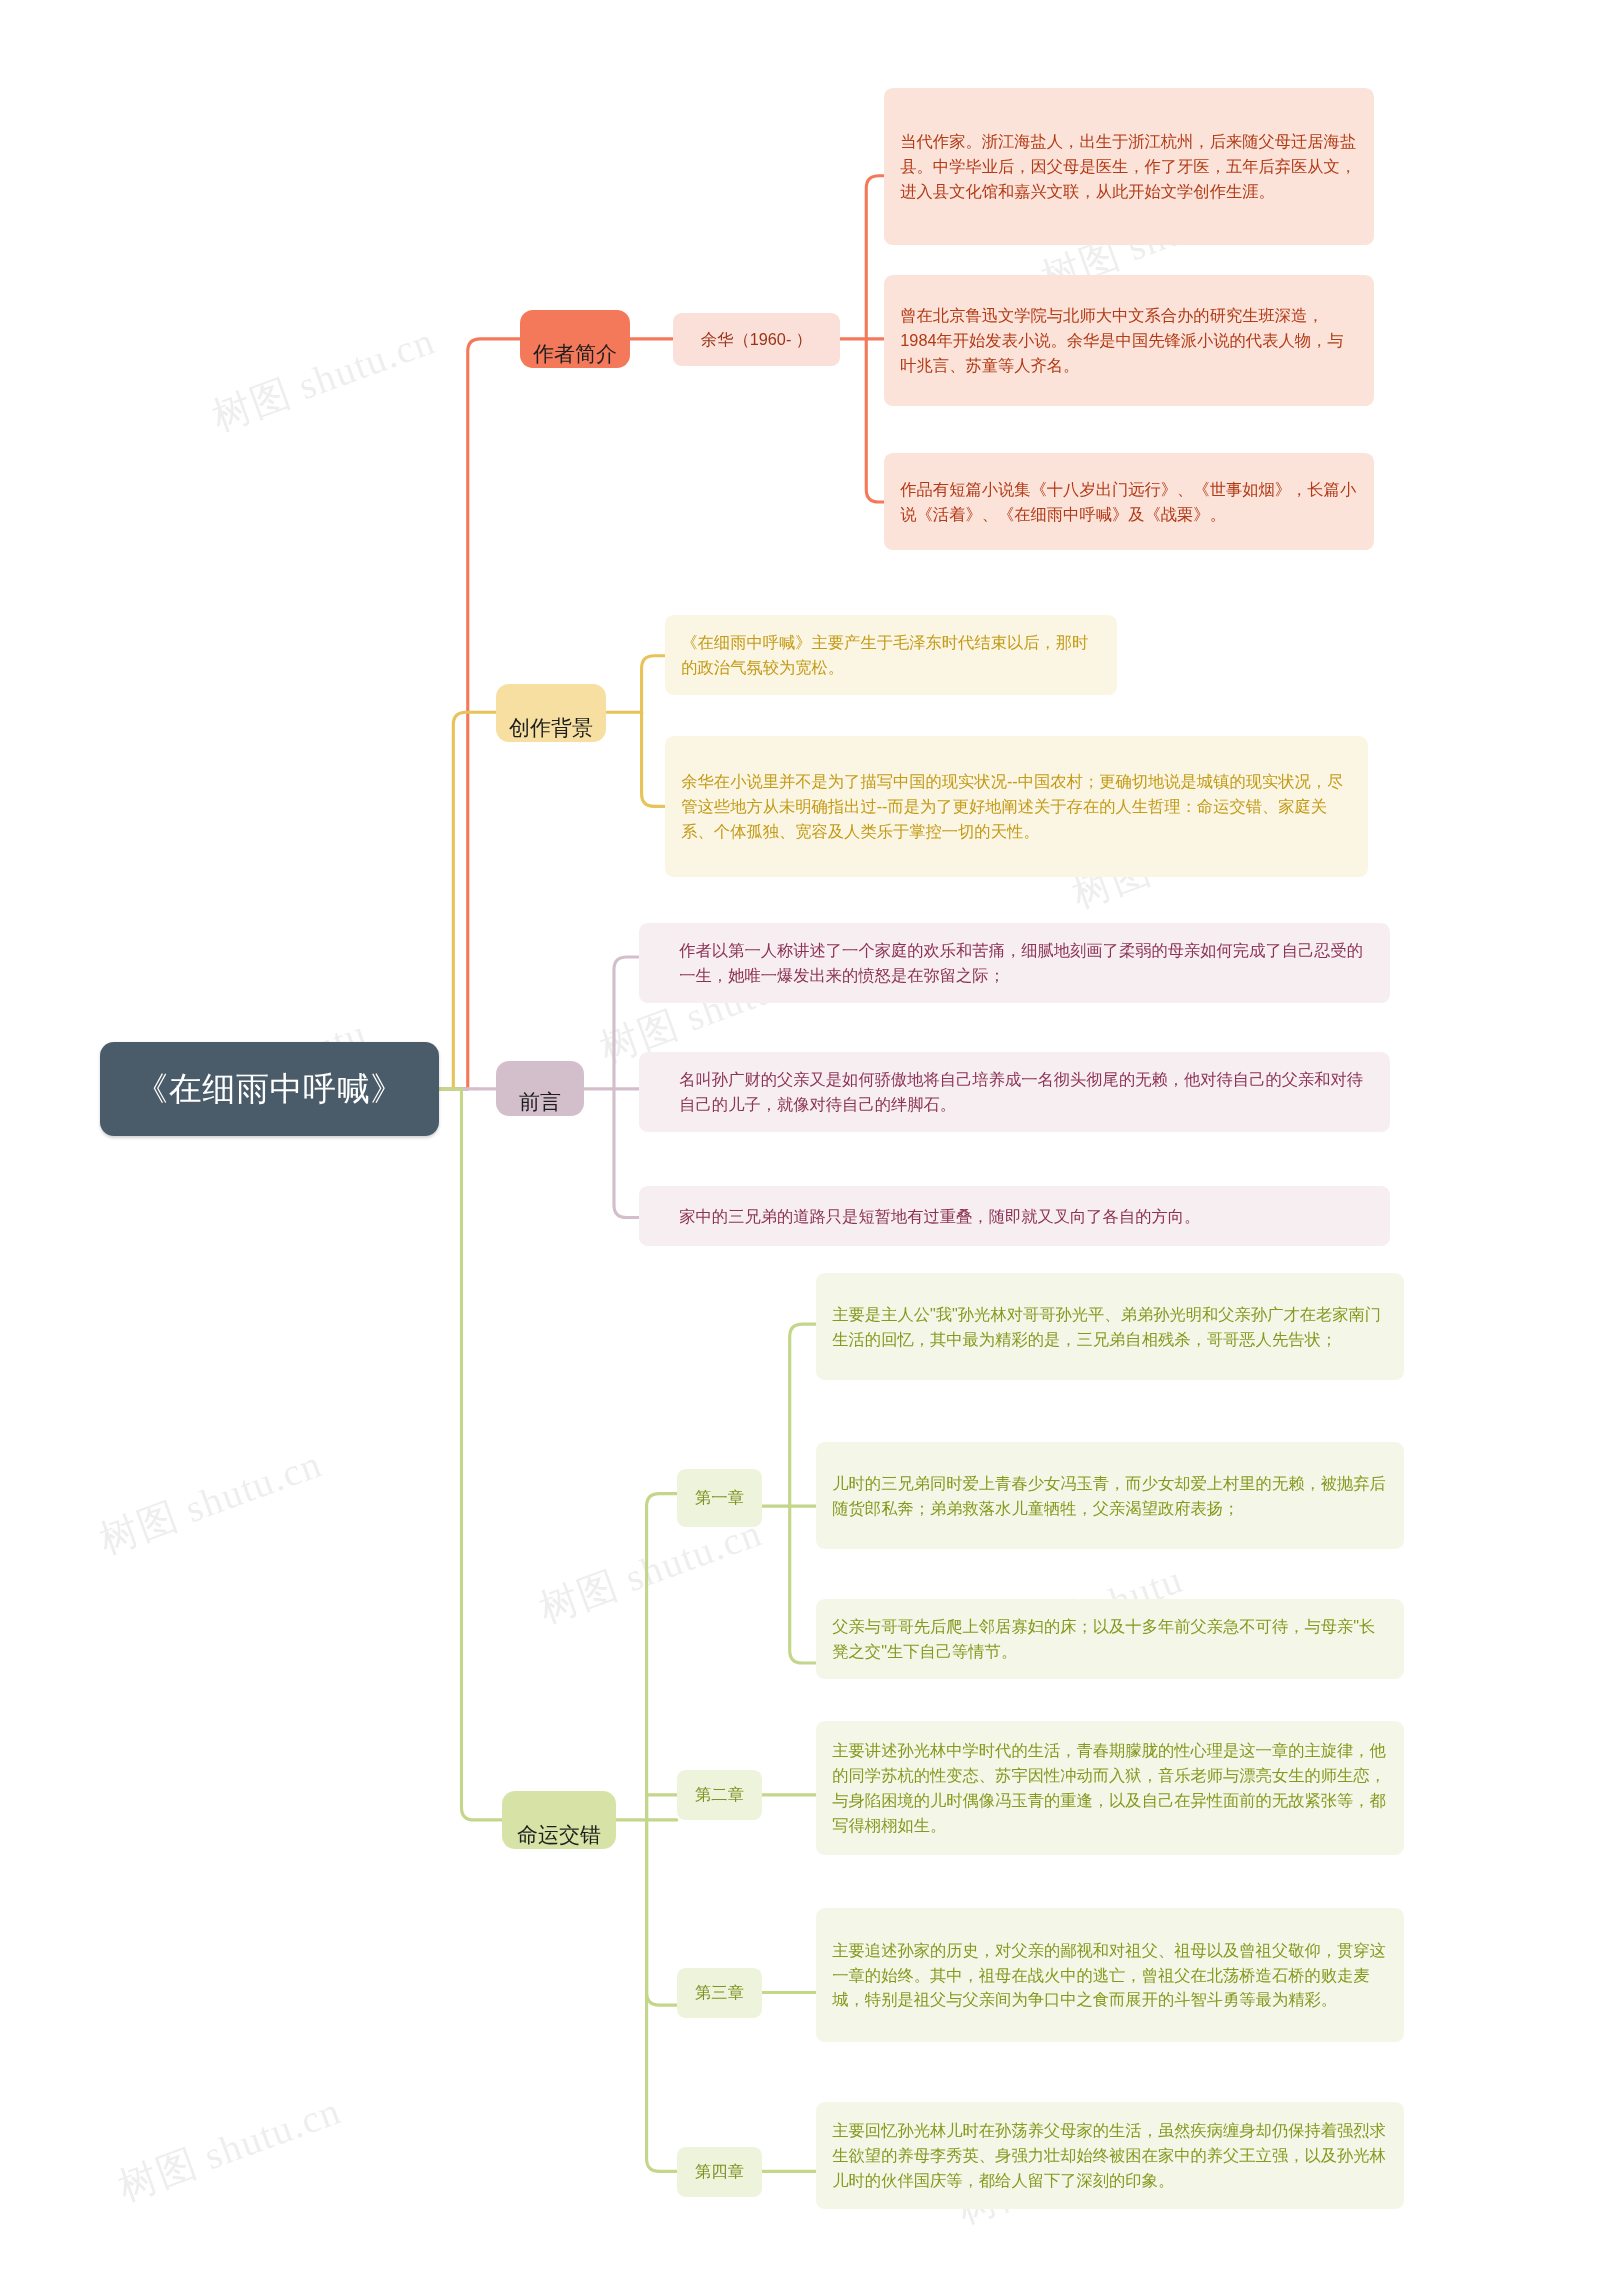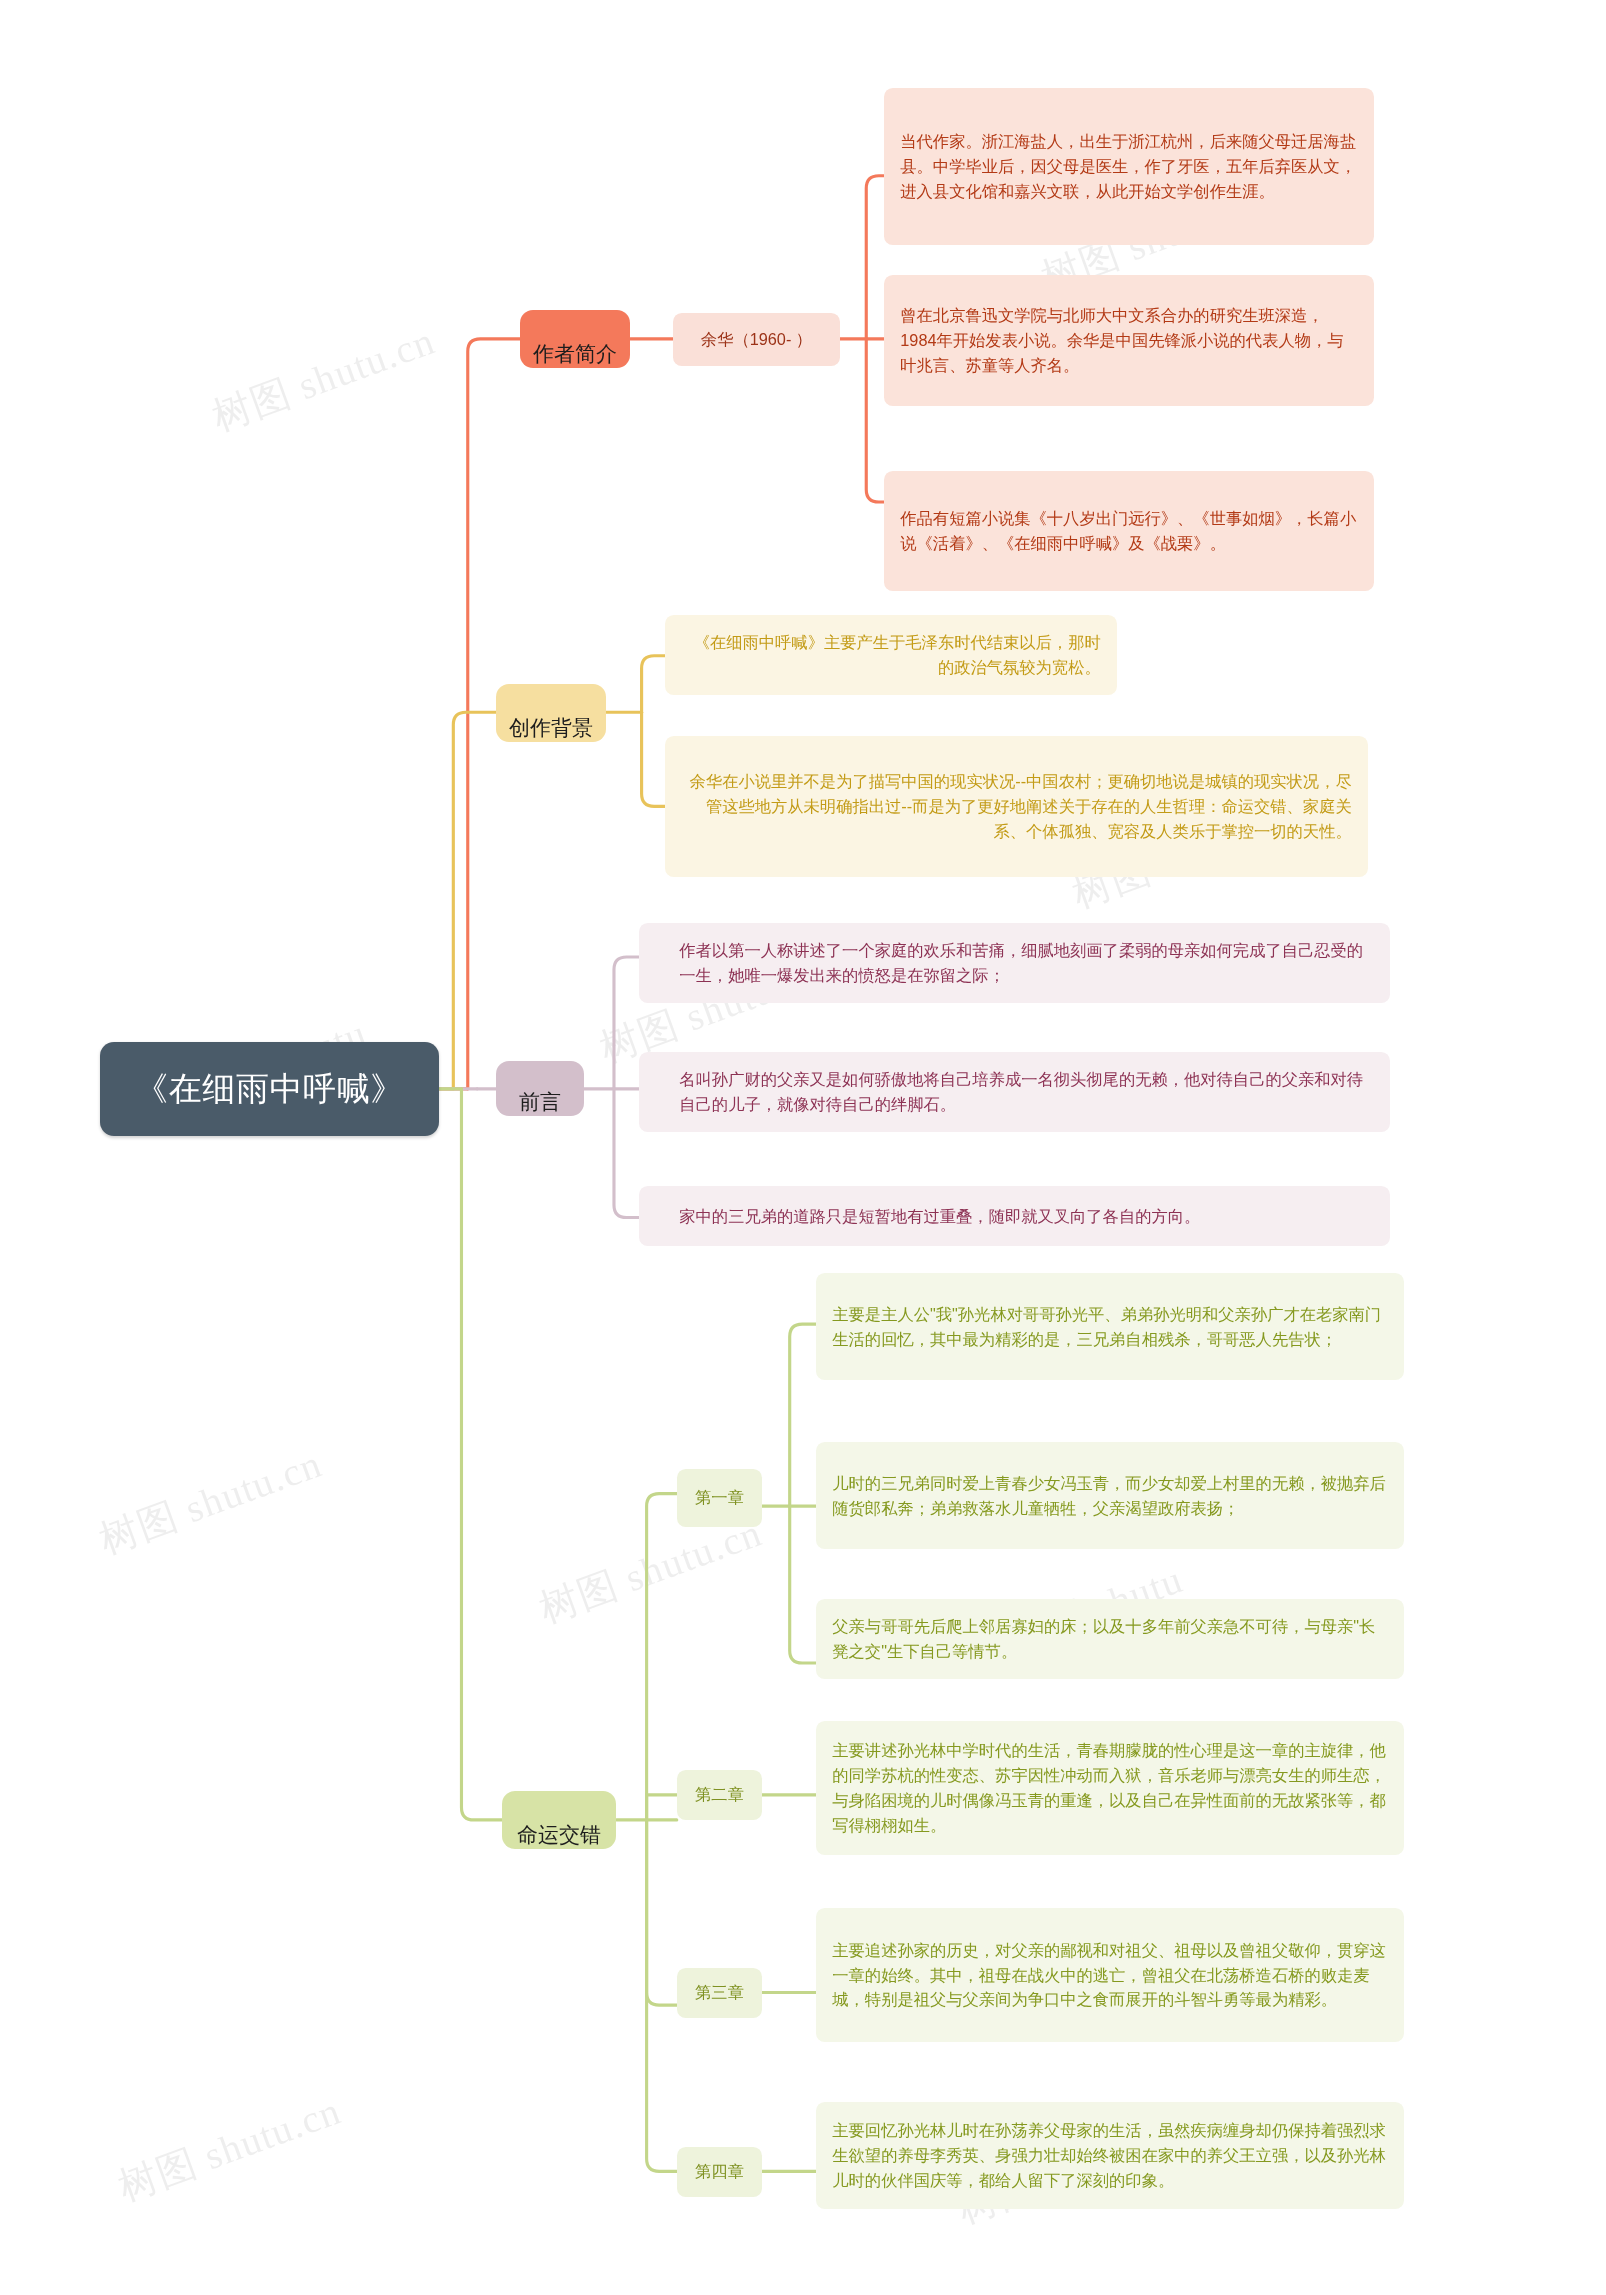--- a/index.html
+++ b/index.html
@@ -92,21 +92,21 @@
   
   .leaf { border-radius: 8.8px; align-items: center; }
   .leaf .txt {
     font-size: 16.3px;
     line-height: 1.52;
     padding: 0;
   }
   .leaf-red    { background:#fbe3da; }
   .leaf-red .txt    { color:#b33a16; }
   .leaf-yellow { background:#fbf5e3; }
-  .leaf-yellow .txt { color:#c39b16;text-align:right; }
+  .leaf-yellow .txt { color:#c39b16; }
   .leaf-purple { background:#f6eef1; }
   .leaf-purple .txt { color:#8d3254;margin-left:24px; }
   .leaf-green  { background:#f4f7e8; }
   .leaf-green .txt  { color:#85991f; }
 
   .pad { padding: 14px 16.3px; }
 </style>
 </head>
 <body>
 
@@ -184,21 +184,21 @@
   <div class="node subchip sub-author" style="left:673px; top:313px; width:167px; height:53px;">
     <span class="txt">余华（1960- ）</span>
   </div>
 
   <div class="node leaf leaf-red pad" style="left:884px; top:88px; width:490px; height:157px;">
     <span class="txt">当代作家。浙江海盐人，出生于浙江杭州，后来随父母迁居海盐县。中学毕业后，因父母是医生，作了牙医，五年后弃医从文，进入县文化馆和嘉兴文联，从此开始文学创作生涯。</span>
   </div>
   <div class="node leaf leaf-red pad" style="left:884px; top:275px; width:490px; height:131px;">
     <span class="txt">曾在北京鲁迅文学院与北师大中文系合办的研究生班深造，1984年开始发表小说。余华是中国先锋派小说的代表人物，与叶兆言、苏童等人齐名。</span>
   </div>
-  <div class="node leaf leaf-red pad" style="left:884px; top:471px; width:490px; height:120px;align-items:center;">
+  <div class="node leaf leaf-red pad" style="left:884px; top:453px; width:490px; height:97px;align-items:center;">
     <span class="txt">作品有短篇小说集《十八岁出门远行》、《世事如烟》，长篇小说《活着》、《在细雨中呼喊》及《战栗》。</span>
   </div>
 
   <div class="node chip chip-bg" style="left:496px; top:684px; width:110px; height:58px;">
     <span class="txt">创作背景</span>
   </div>
 
   <div class="node leaf leaf-yellow pad" style="left:665px; top:615px; width:452px; height:80px;">
     <span class="txt">《在细雨中呼喊》主要产生于毛泽东时代结束以后，那时的政治气氛较为宽松。</span>
   </div>

